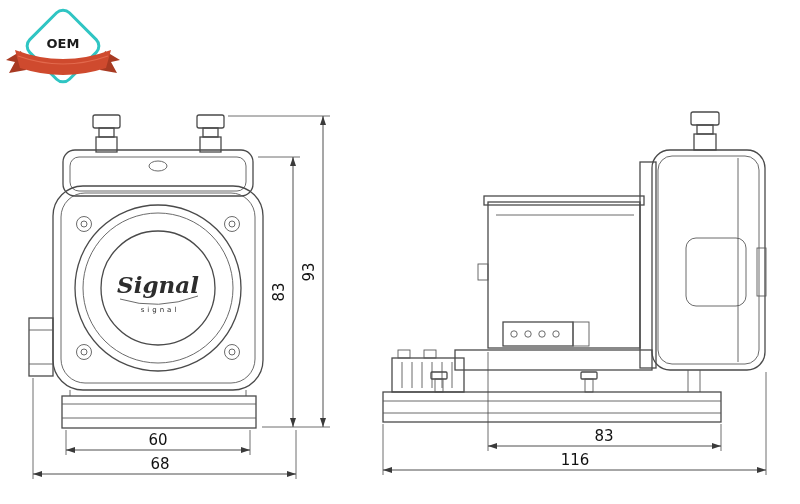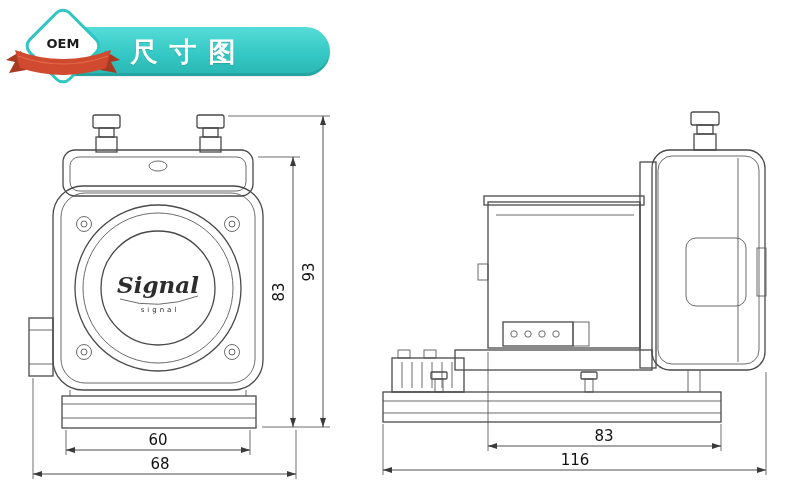--- a/index.html
+++ b/index.html
@@ -44,23 +44,20 @@
   .dimtext{font:15px "DejaVu Sans", sans-serif;fill:#111111;text-anchor:middle;}
   .logo-main{font:italic bold 23px "DejaVu Serif", serif;fill:#2d2d2d;text-anchor:middle;}
   .logo-sub{font:7px "DejaVu Sans", sans-serif;fill:#2d2d2d;text-anchor:middle;letter-spacing:3px;}
   .badge-text{font:bold 13px "DejaVu Sans", sans-serif;fill:#1c1c1c;text-anchor:middle;}
 </style>
 </head>
 <body>
 
 <div class="page">
 
-  <div class="banner">
-    <span class="banner-title">尺寸图</span>
-  </div>
 
   <svg class="badge" viewBox="0 0 122 96">
     <g>
       <rect x="33" y="18" width="56" height="56" rx="9" transform="rotate(45 61 46)" fill="#ffffff" stroke="#2fc5c3" stroke-width="3"></rect>
     </g>
     <g>
       <path d="M19,51 L4,60 L13,62 L7,73 L24,70 Z" fill="#a83a22"></path>
       <path d="M103,51 L118,60 L109,62 L115,73 L98,70 Z" fill="#a83a22"></path>
       <path d="M13,50 Q61,68 109,50 L104,68 Q61,82 18,68 Z" fill="#cf4a2e"></path>
       <path d="M16,56 Q61,72 106,56" fill="none" stroke="#e2694d" stroke-width="1.2"></path>

